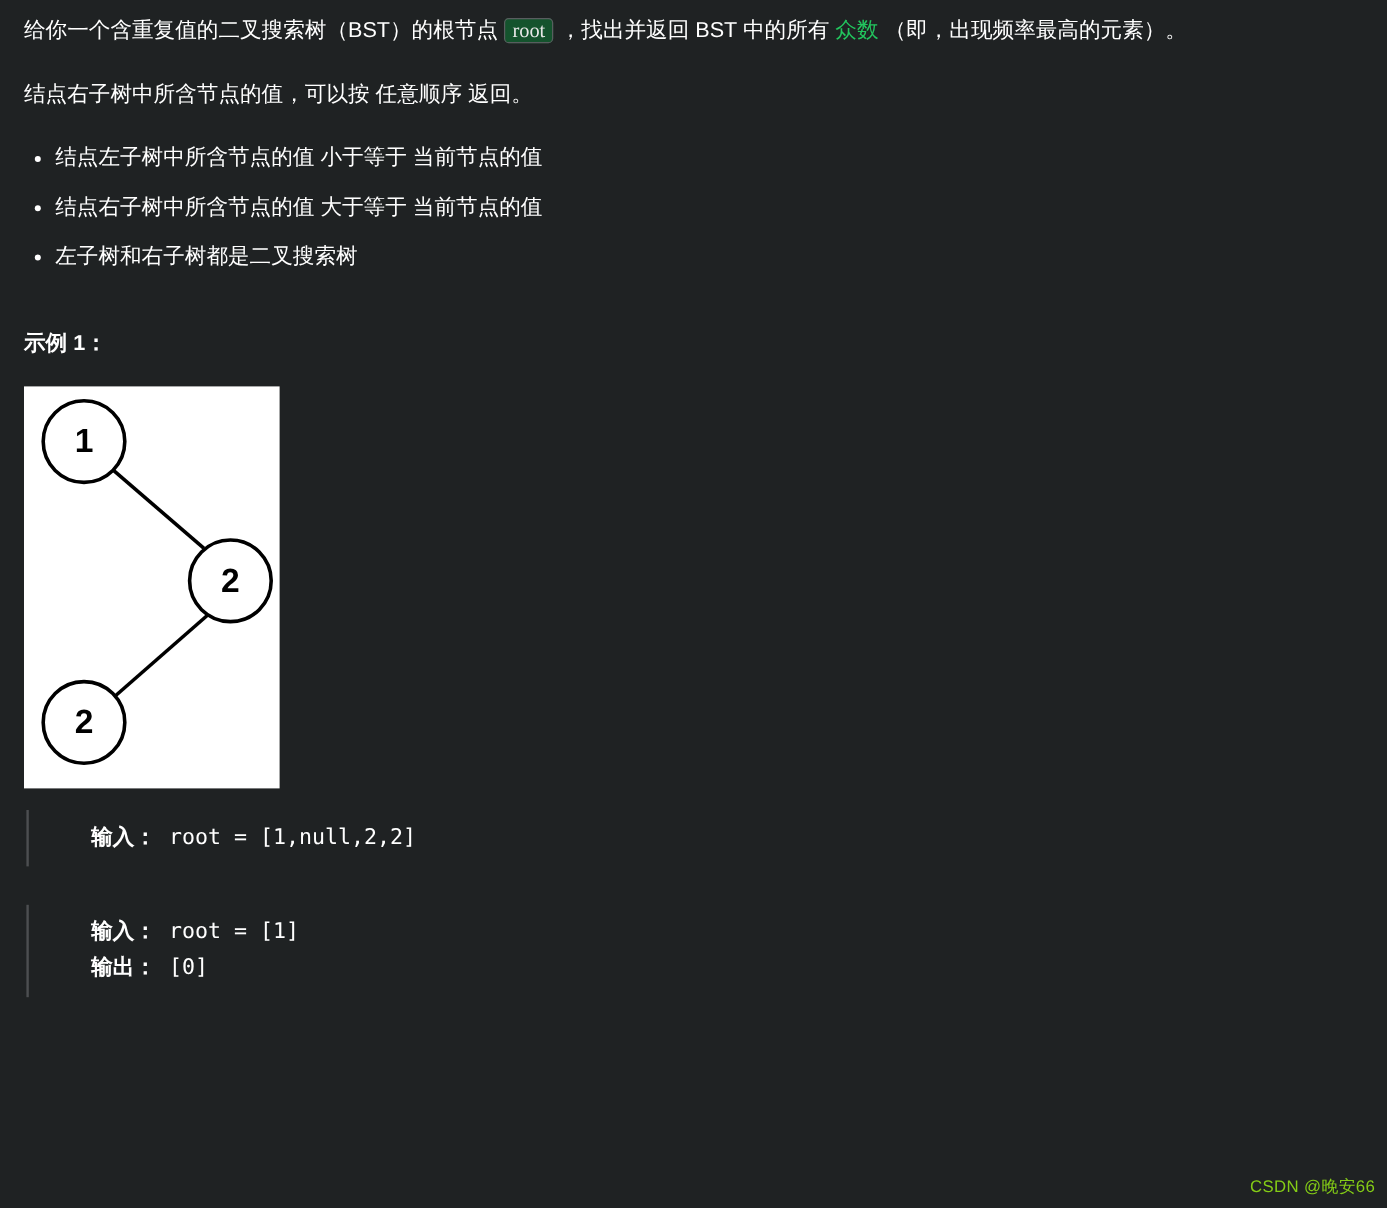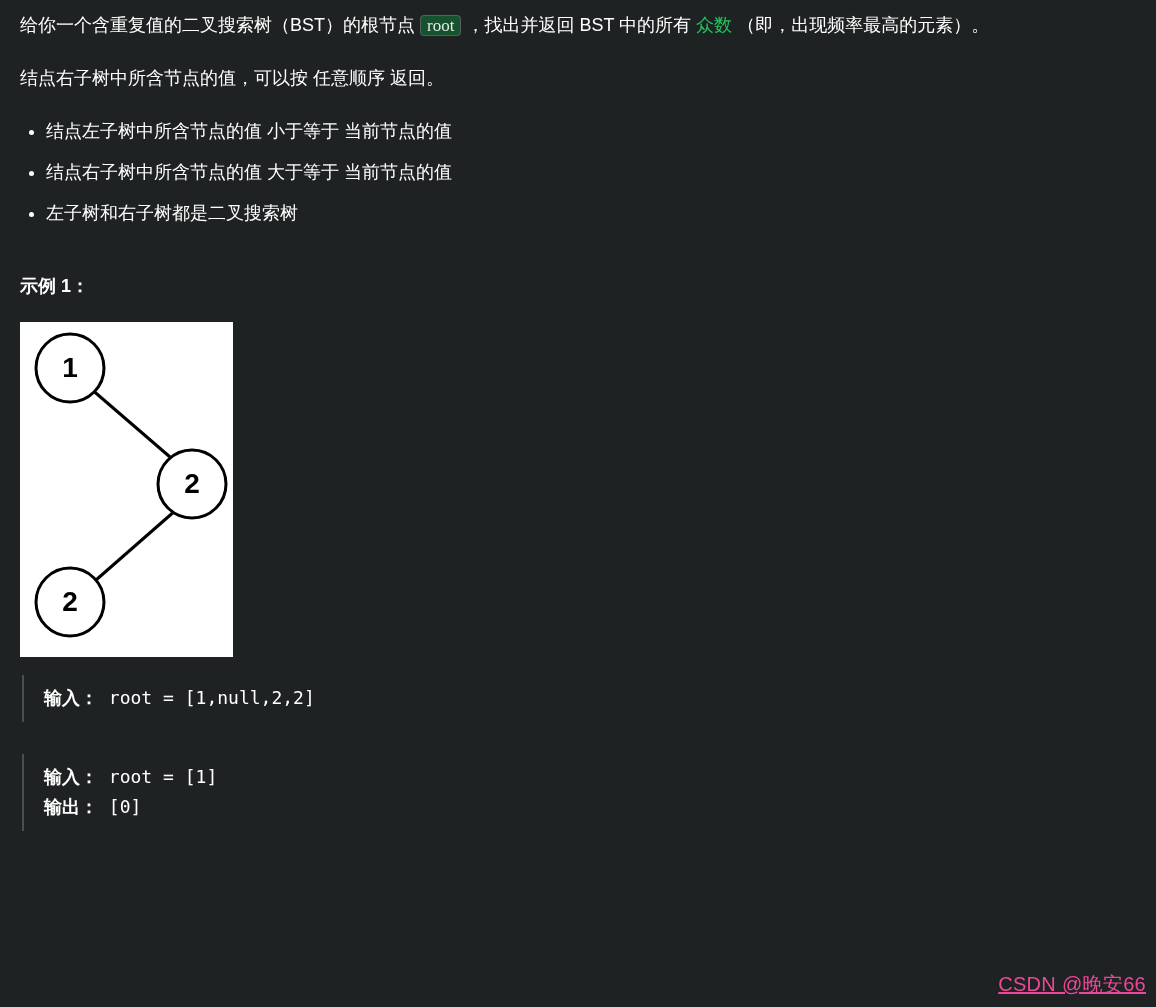--- a/index.html
+++ b/index.html
@@ -51,31 +51,30 @@
     fill:#000000;
   }
   .io-block{
     border-left:2px solid #4c4f51;
     padding:8px 0 8px 20px;
     margin:0 0 32px 2px;
     font-family:ui-monospace,Menlo,Consolas,monospace;
     color:#bfbfbf;
     line-height:1.7;
   }
-  .io-block .lbl{font-weight:700;color:#ffffff;}
+  .io-block .lbl{font-weight:700;color:#ffffff;margin-left:32px;}
   .io-block .val{color:#ffffff;}
   .watermark{
     position:absolute;
     right:10px;
     bottom:8px;
-    color:#ec4899;
-    font-size:20px;
+    color:#84cc16;
+    font-size:14px;
     letter-spacing:.3px;
     font-family:Arial,sans-serif;
-    text-decoration:underline;
   }
 </style>
 </head>
 <body>
 
 <div class="page">
 
   <p>
     <span>给你一个含重复值的二叉搜索树（BST）的根节点 </span>
     <code class="inline">root</code>

